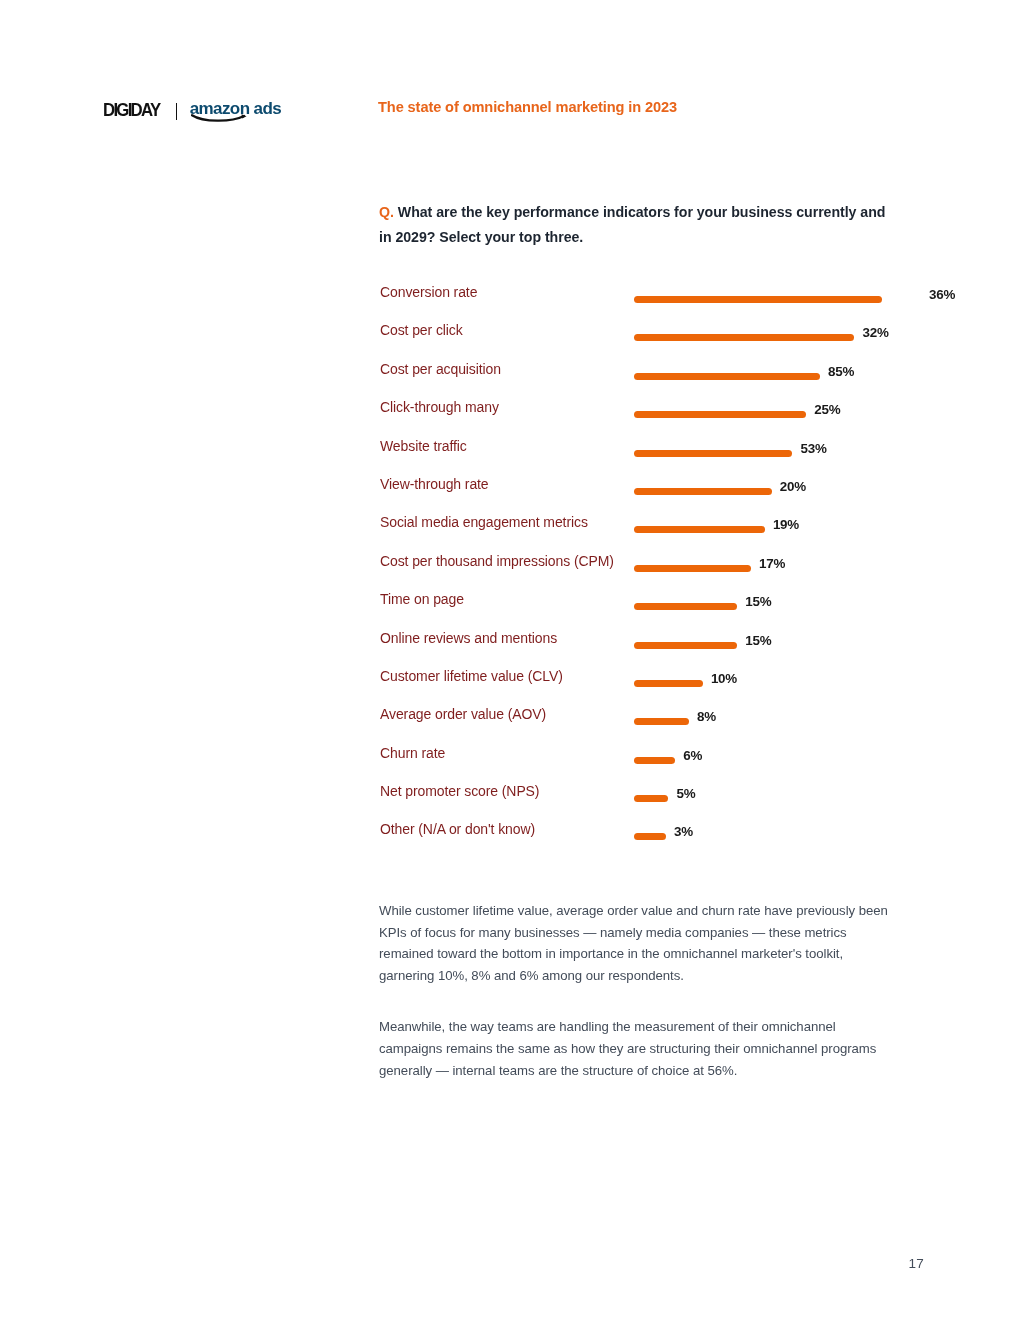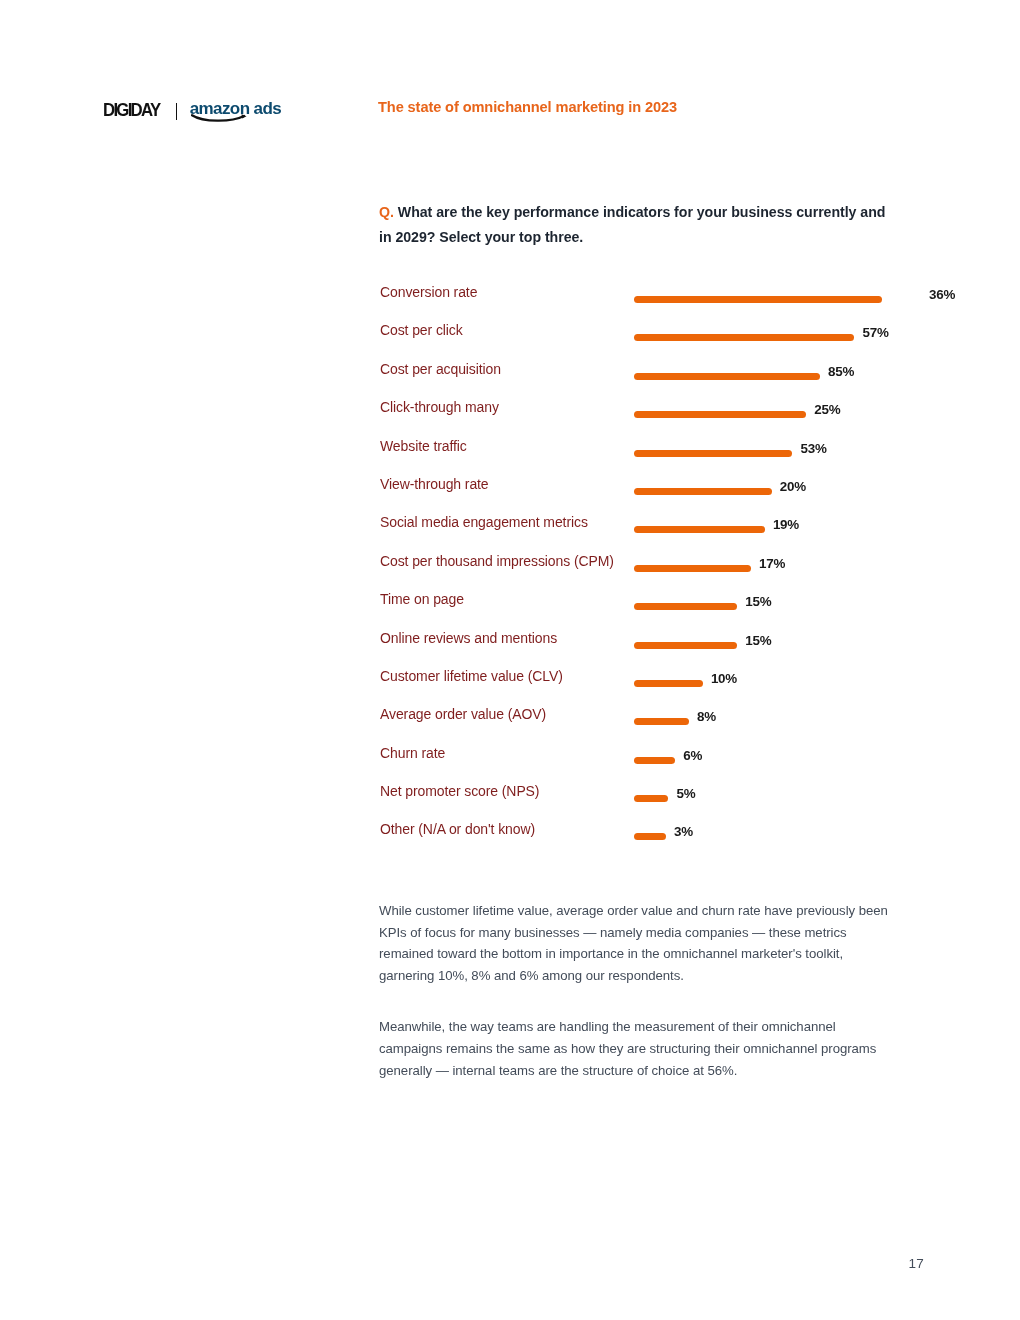--- a/index.html
+++ b/index.html
@@ -214,21 +214,21 @@
         <div class="bar-track" style="width: 248px;">
           <div class="bar-fill" style="width: 100%; background: rgb(236, 102, 8);"></div>
         </div>
         <div class="row-value" style="left: 890px; margin-left: 39px;">36%</div>
       </div>
       <div class="chart-row">
         <div class="row-label">Cost per click</div>
         <div class="bar-track" style="width: 220.444px;">
           <div class="bar-fill" style="width: 100%; background: rgb(236, 102, 8);"></div>
         </div>
-        <div class="row-value" style="left: 862.444px;">57%</div>
+        <div class="row-value" style="left: 862.444px;">32%</div>
       </div>
       <div class="chart-row">
         <div class="row-label">Cost per acquisition</div>
         <div class="bar-track" style="width: 186px;">
           <div class="bar-fill" style="width: 100%; background: rgb(236, 102, 8);"></div>
         </div>
         <div class="row-value" style="left: 828px;">85%</div>
       </div>
       <div class="chart-row">
         <div class="row-label">Click-through many</div>

